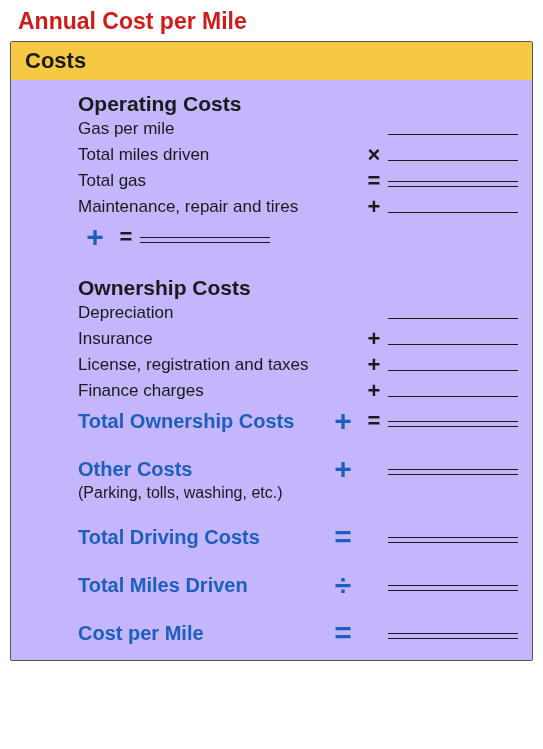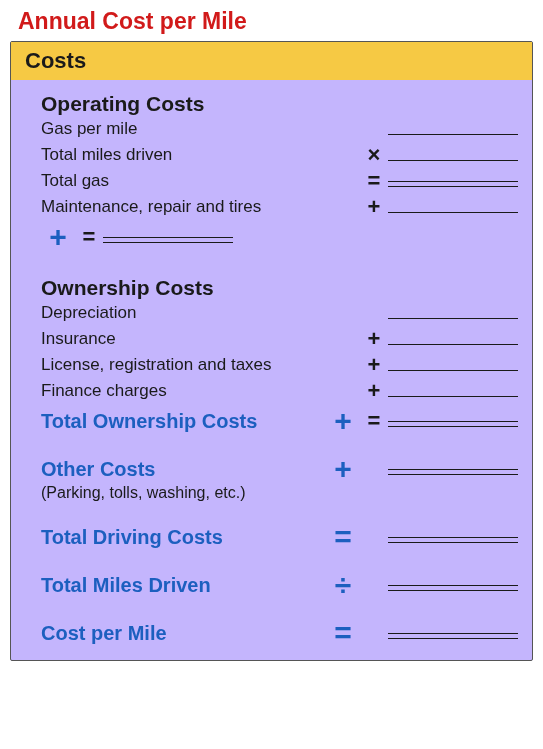--- a/index.html
+++ b/index.html
@@ -30,20 +30,21 @@
     background: #f6c944;
     display: flex;
     justify-content: space-between;
     padding: 6px 14px;
     font-weight: 800;
     font-size: 22px;
     color: #1a1a1a;
   }
   .body {
     padding: 8px 14px 14px 30px;
+    margin-left: 37px;
   }
   .section-title {
     font-weight: 800;
     font-size: 21px;
     margin-top: 4px;
   }
   .body-spacer { height: 22px; }
   .row {
     display: flex;
     align-items: center;

